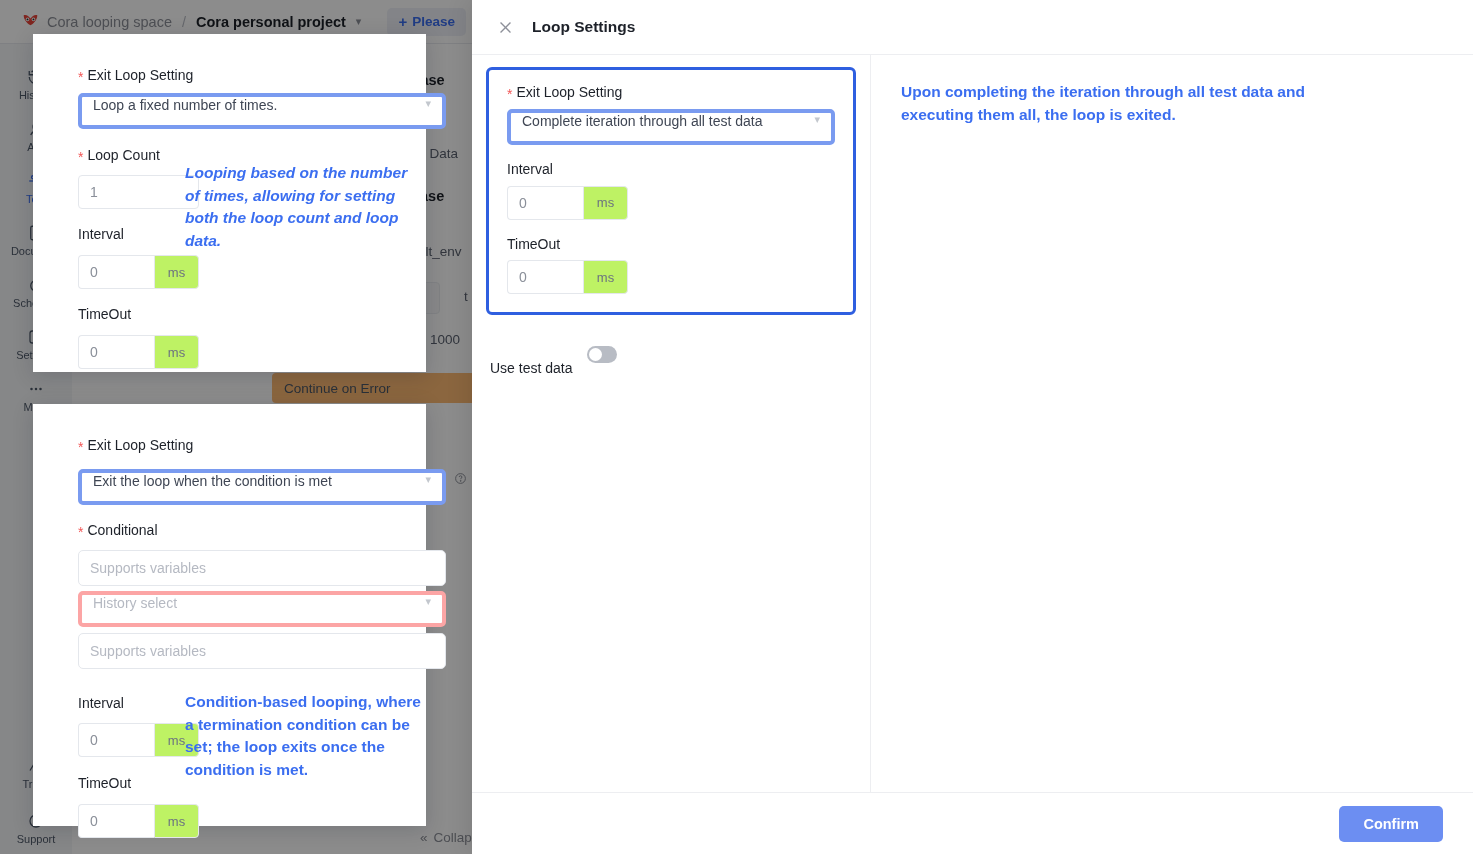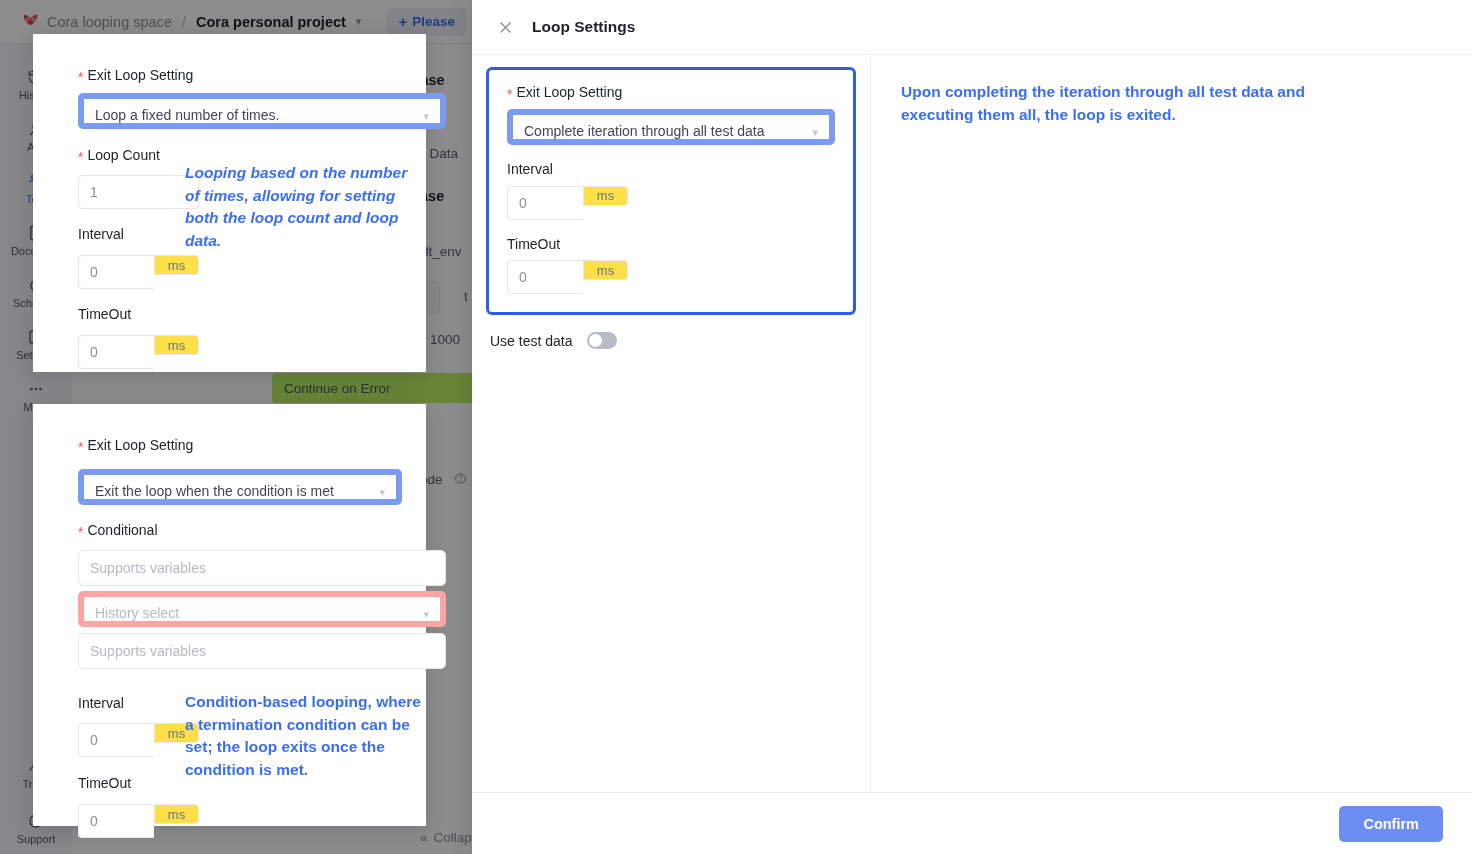--- a/index.html
+++ b/index.html
@@ -45,21 +45,21 @@
   .side-bottom { margin-top: auto; padding-bottom: 6px; }
 
   .bg-main { position: absolute; top: 44px; left: 72px; right: 0; bottom: 0; background: #ffffff; }
   .bg-txt { position: absolute; color: #5b6270; font-size: 13.5px; white-space: nowrap; }
   .bg-strong { position:absolute; font-size: 14.5px; font-weight: 700; color:#1d2129; white-space:nowrap;}
   .bg-field {
     position: absolute; background: #f7f8fa; border: 1px solid #ebedf0;
     border-radius: 4px; height: 32px;
   }
   .bg-chipbar {
-    position:absolute; background:#bef264; border-radius:4px; height:30px;
+    position:absolute; background:#fdba74; border-radius:4px; height:30px;
     display:flex; align-items:center; padding:0 12px; color:#4e5969; font-size:13.5px;
     white-space:nowrap;
   }
   .bg-collapse {
     position: absolute; left: 348px; bottom: 9px; display: flex; align-items: center;
     gap: 6px; color: #8d9099; font-size: 13.5px;
   }
 
   
   .modal {
@@ -94,44 +94,44 @@
   }
 
   
   .f-label {
     font-size: 14px; color: #1d2129; margin-bottom: 8px;
     display: flex; align-items: center; gap: 4px; line-height: 1.2;
   }
   .req { color: #f25555; font-size: 14px; line-height: 1; position: relative; top: 2px; }
   .f-group { margin-bottom: 16px; }
   .sel {
-    height: 36px; border: 6px solid #fca5a5; border-radius: 5px; background: #fff;
-    display: flex; align-items: flex-end; padding: 0 11px; font-size: 14px; color: #3f4654;
+    height: 36px; border: 4px solid #fca5a5; border-radius: 5px; background: #fff;
+    display: flex; align-items: flex-start; padding: 0 11px; font-size: 14px; color: #3f4654;
     justify-content: space-between;
   }
   .sel.focus { border-color: #7a9bf0; }
   .sel .ph { color: #b5b9c2; }
   .chev { color: #c3c7ce; font-size: 11px; }
   .txtin {
     height: 36px; border: 1px solid #e4e7ec; border-radius: 5px; background: #fff;
     display: flex; align-items: center; padding: 0 11px; font-size: 14px; color: #b5b9c2;
   }
   .num-wrap { display: flex; width: 121px; }
   .num-in {
     flex: 1; height: 34px; border: 1px solid #e4e7ec; border-right: none;
     border-radius: 4px 0 0 4px; display: flex; align-items: center; padding: 0 11px;
     font-size: 14px; color: #8a8f99; background: #fff;
   }
   .num-unit {
-    width: 45px; height: 20px; border: 1px solid #e4e7ec; border-radius: 0 4px 4px 0;
-    background: #fde047; display: flex; align-items: center; justify-content: center;
+    width: 45px; height: 34px; border: 1px solid #e4e7ec; border-radius: 0 4px 4px 0;
+    background: #bef264; display: flex; align-items: center; justify-content: center;
     font-size: 13px; color: #6b7280;
   }
   .toggle-row { display: flex; align-items: center; gap: 14px; margin-top: 17px; padding-left: 4px;}
-  .toggle-lbl { font-size: 14px; color: #1d2129; }
+  .toggle-lbl { font-size: 14px; color: #1d2129; margin-top: 28px; }
   .toggle {
     width: 30px; height: 17px; border-radius: 9px; background: #b8bcc4;
     position: relative; cursor: pointer; flex: none;
   }
   .toggle .knob {
     position: absolute; top: 2px; left: 2px; width: 13px; height: 13px;
     border-radius: 50%; background: #ffffff;
   }
 
   .hint-blue {
@@ -379,21 +379,21 @@
     </div>
   </div>
 
   <div class="ov ov-b">
     <div class="ov-inner">
 
       <div class="f-label" style="position:absolute; left:45px; top:14px;">
         <span class="req">*</span>
         <span>Exit Loop Setting</span>
       </div>
-      <div class="sel focus" style="position:absolute; left:45px; top:46px; width:324px;">
+      <div class="sel focus" style="position:absolute; left:45px; top:46px; width:368px;">
         <span>Exit the loop when the condition is met</span>
         <span class="chev">▾</span>
       </div>
 
       <div class="f-label" style="position:absolute; left:45px; top:99px;">
         <span class="req">*</span>
         <span>Conditional</span>
       </div>
 
       <div class="txtin" style="position:absolute; left:45px; top:127px; width:368px;">Supports variables</div>

